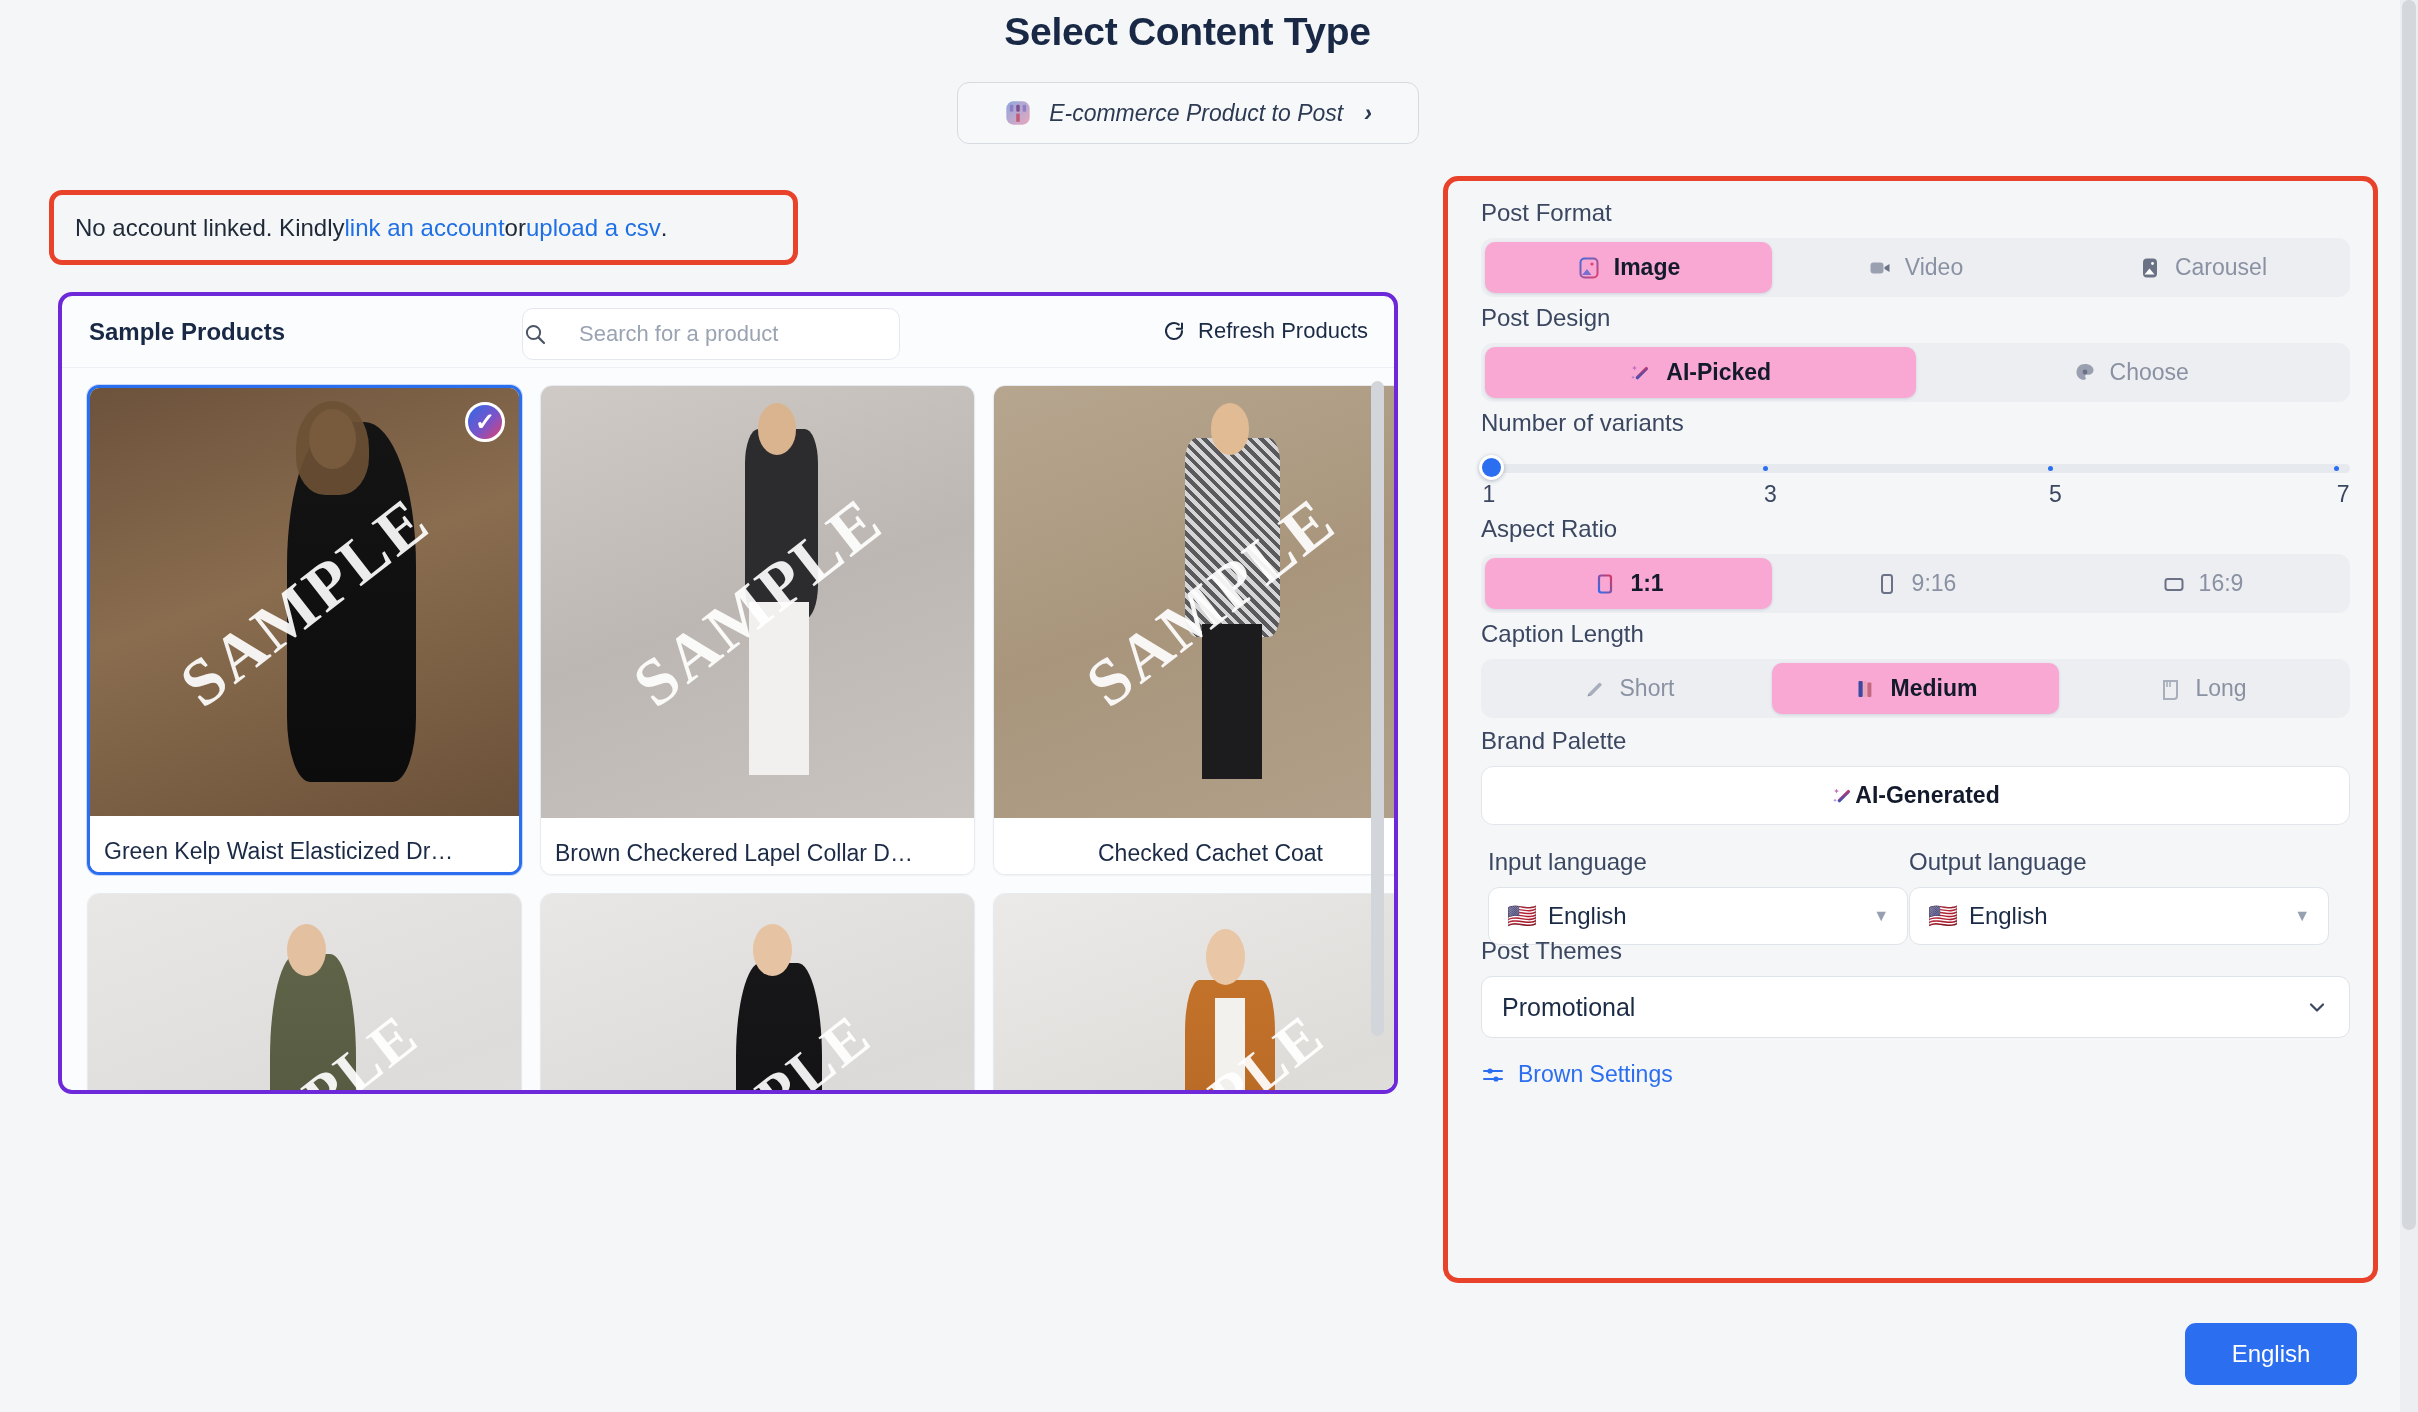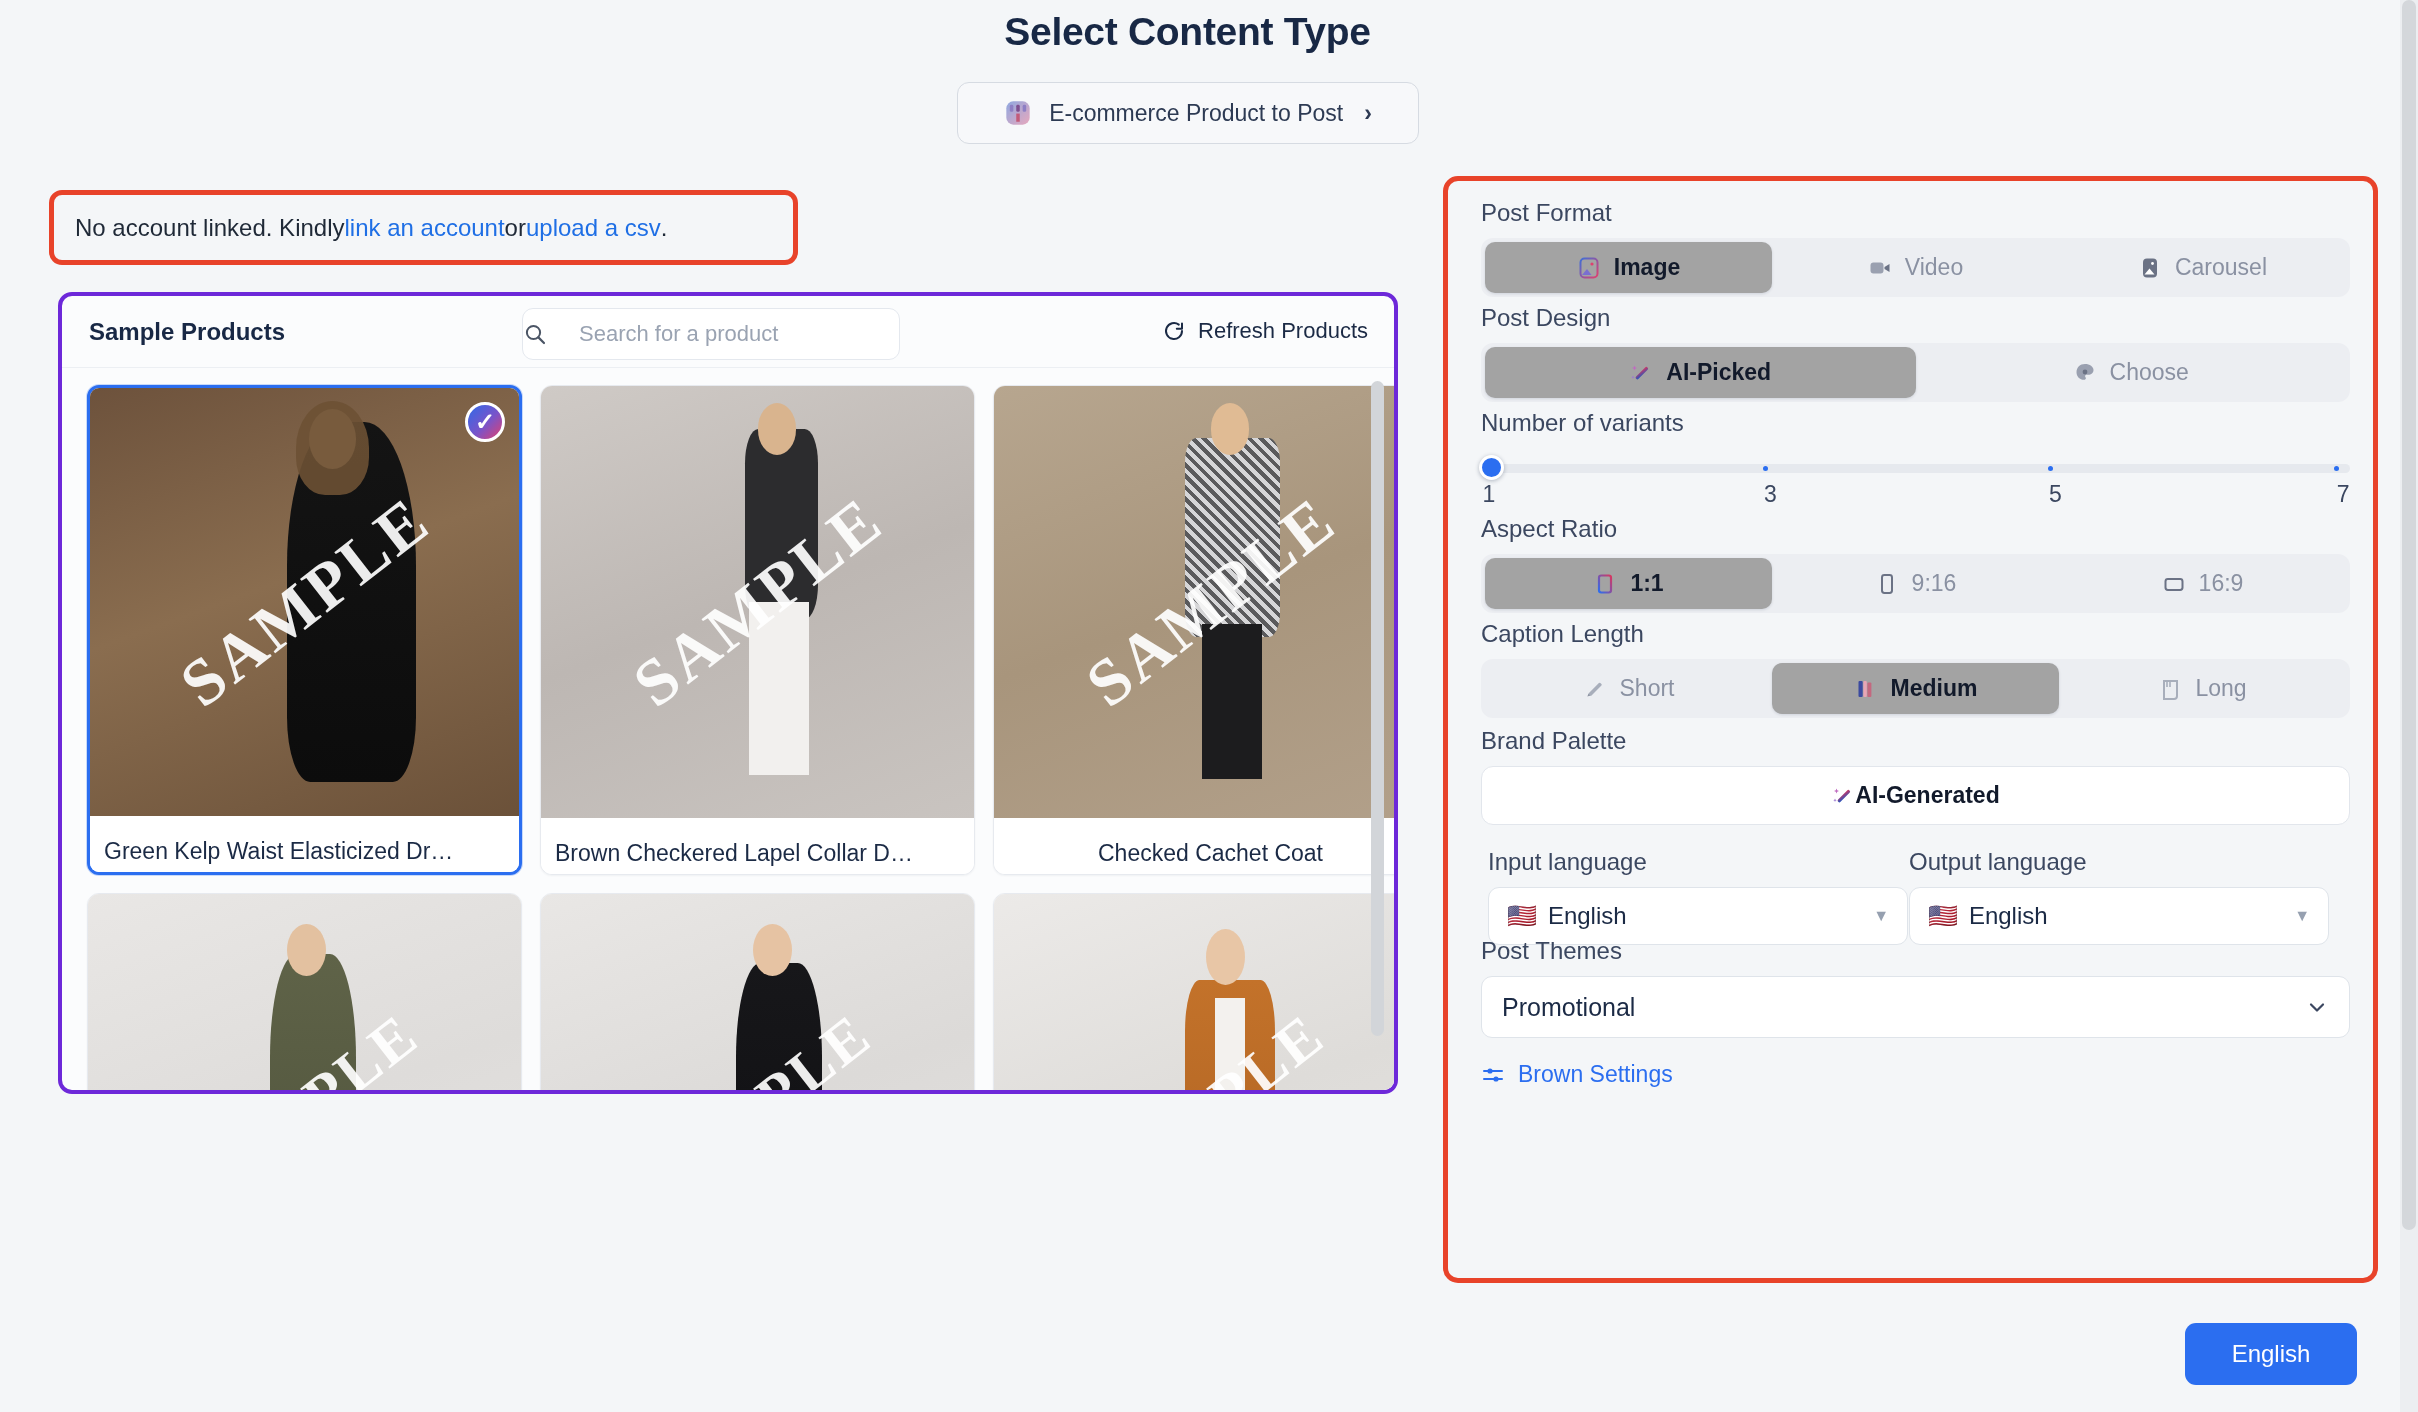--- a/index.html
+++ b/index.html
@@ -18,20 +18,21 @@
     font-size: 39px; font-weight: bold; color: #182845;
     letter-spacing: -0.3px;
   }
   .content-type-btn {
     position: absolute; left: 957px; top: 82px;
     width: 462px; height: 62px;
     border: 1px solid #d6dbe2; border-radius: 12px;
     background: #f7f8fa;
     display: flex; align-items: center; justify-content: center; gap: 17px;
     cursor: pointer;
+    font-style: italic;
   }
   .ct-label { font-size: 23px; color: #2d3a53; }
   .ct-chevron {
     font-size: 23px; color: #2d3a53; font-weight: 600;
     margin-left: 4px; line-height: 1;
   }
   .store-icon { width: 28px; height: 28px; display: block; }
 
   
   .alert-box {
@@ -158,21 +159,21 @@
 
   .segmented {
     display: flex; width: 100%; height: 59px;
     background: #eceef2; border-radius: 12px; padding: 4px;
   }
   .seg {
     flex: 1; display: flex; align-items: center; justify-content: center; gap: 13px;
     font-size: 23px; color: #8a91a2; border-radius: 10px; cursor: pointer;
   }
   .seg.active {
-    background: #a3a3a3; color: #121a2b; font-weight: bold;
+    background: #f9a8d4; color: #121a2b; font-weight: bold;
     box-shadow: 0 1px 3px rgba(18,32,62,0.13);
   }
 
   .single-btn {
     width: 100%; height: 59px;
     background: #fff; border: 1px solid #e2e6ec; border-radius: 12px;
     display: flex; align-items: center; justify-content: center; 
     font-size: 23px; color: #121a2b; font-weight: bold; cursor: pointer;
   }
 

